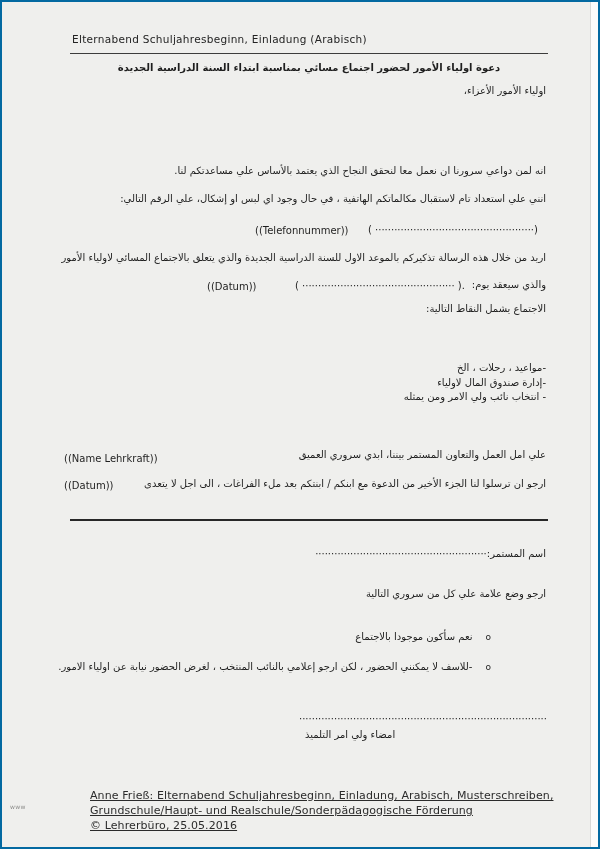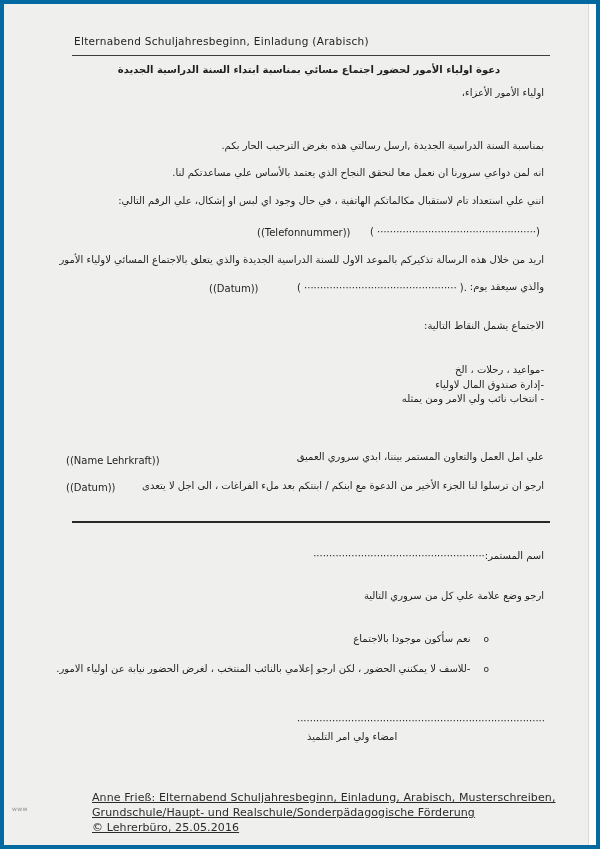--- a/index.html
+++ b/index.html
@@ -1,18 +1,18 @@
 <!DOCTYPE html>
 <html><head>
 <meta charset="utf-8">
 <style>
   html,body{margin:0;padding:0;background:#ffffff;}
   .page{
     position:relative;width:600px;height:849px;box-sizing:border-box;
-    background:#efefed;border:4px solid #0369a1;overflow:hidden;
+    background:#efefed;border:2px solid #0369a1;overflow:hidden;
     font-family:"DejaVu Sans",sans-serif;color:#1e1e1e;
   }
   .edge-strip{position:absolute;top:0;right:0;width:7px;height:100%;
     background:#fcfcfb;border-left:1px solid #d9d9d7;}
   .abs{position:absolute;white-space:nowrap;}
   .ar{direction:rtl;text-align:right;font-size:10px;right:52px;}
   .ar-center{direction:rtl;text-align:center;font-size:10px;left:70px;right:52px;white-space:nowrap;font-weight:bold;}
   .lat{font-size:10px;text-align:right;}
   .dots{font-size:10px;overflow:hidden;}
   .title{left:70px;top:31px;font-size:10.5px;letter-spacing:.3px;color:#232323;}
@@ -32,33 +32,32 @@
 <div class="page">
 
   <div class="edge-strip"></div>
 
   <div class="abs title">Elternabend Schuljahresbeginn, Einladung (Arabisch)</div>
   <div class="title-rule"></div>
 
   <div class="abs ar-center" style="top:60px">دعوة اولياء الأمور لحضور اجتماع مسائي بمناسبة ابتداء السنة الدراسية الجديدة</div>
   <div class="abs ar" style="top:83px">اولياء الأمور الأعزاء،</div>
 
-  <div class="abs ar" style="top:136px">بمناسبة السنة الدراسية الجديدة ,ارسل رسالتي هذه بغرض الترحيب الحار بكم.</div>
   <div class="abs ar" style="top:163px">انه لمن دواعي سرورنا ان نعمل معا لنحقق النجاح الذي يعتمد بالأساس علي مساعدتكم لنا.</div>
   <div class="abs ar" style="top:191px">انني علي استعداد تام لاستقبال مكالماتكم الهاتفية ، في حال وجود اي لبس او إشكال، علي الرقم التالي:</div>
 
   <div class="abs lat" style="left:253px;top:223px">((Telefonnummer))</div>
   <div class="abs dots" style="left:366px;top:222px;width:182px">( ··················································)</div>
 
   <div class="abs ar" style="top:250px">اريد من خلال هذه الرسالة تذكيركم بالموعد الاول للسنة الدراسية الجديدة والذي يتعلق بالاجتماع المسائي لاولياء الأمور</div>
   <div class="abs lat" style="left:205px;top:279px">((Datum))</div>
   <div class="abs dots" style="left:293px;top:278px;width:182px">( ················································ ).</div>
   <div class="abs ar" style="top:277px">والذي سيعقد يوم:</div>
 
-  <div class="abs ar" style="top:316px">الاجتماع يشمل النقاط التالية:</div>
+  <div class="abs ar" style="top:301px">الاجتماع يشمل النقاط التالية:</div>
   <div class="agenda">
     <div>-مواعيد ، رحلات ، الخ</div>
     <div>-إدارة  صندوق المال لاولياء</div>
     <div>- انتخاب نائب ولي الامر ومن يمثله</div>
   </div>
 
   <div class="abs ar" style="top:447px">علي امل العمل والتعاون المستمر بيننا، ابدي سروري العميق</div>
   <div class="abs lat" style="left:62px;top:451px">((Name Lehrkraft))</div>
   <div class="abs ar" style="top:476px">ارجو ان ترسلوا لنا الجزء الأخير من الدعوة مع ابنكم / ابنتكم بعد ملء الفراغات ، الى اجل لا يتعدى</div>
   <div class="abs lat" style="left:62px;top:478px">((Datum))</div>

